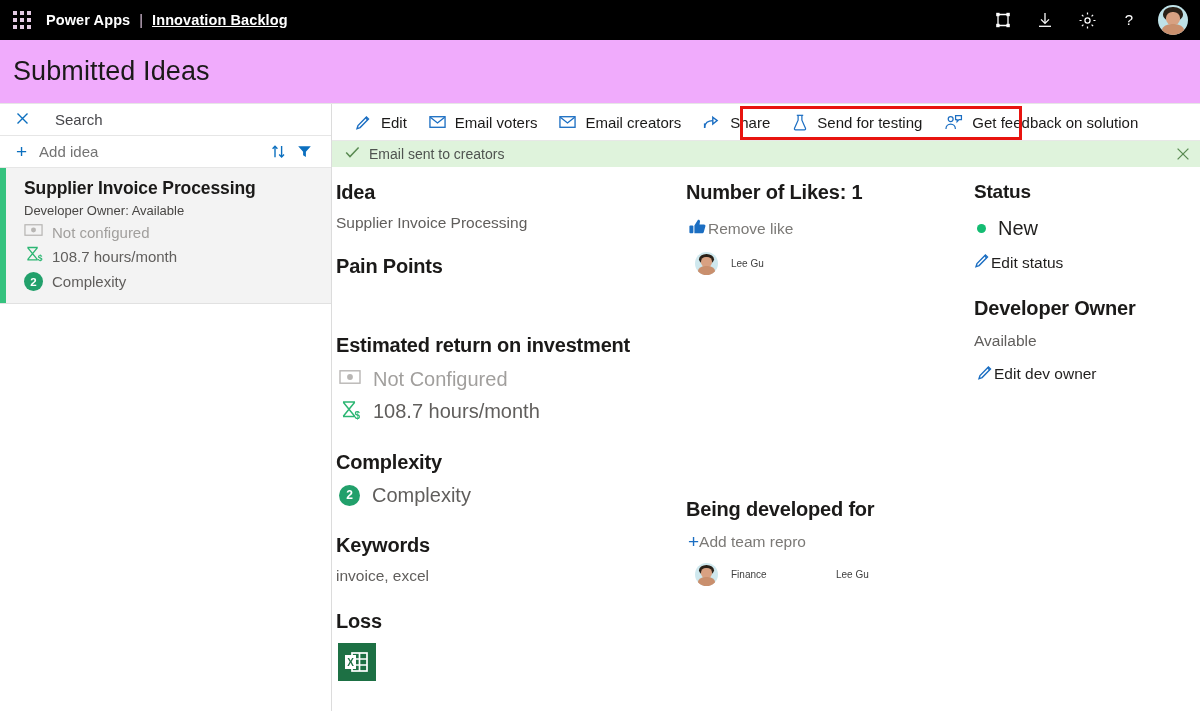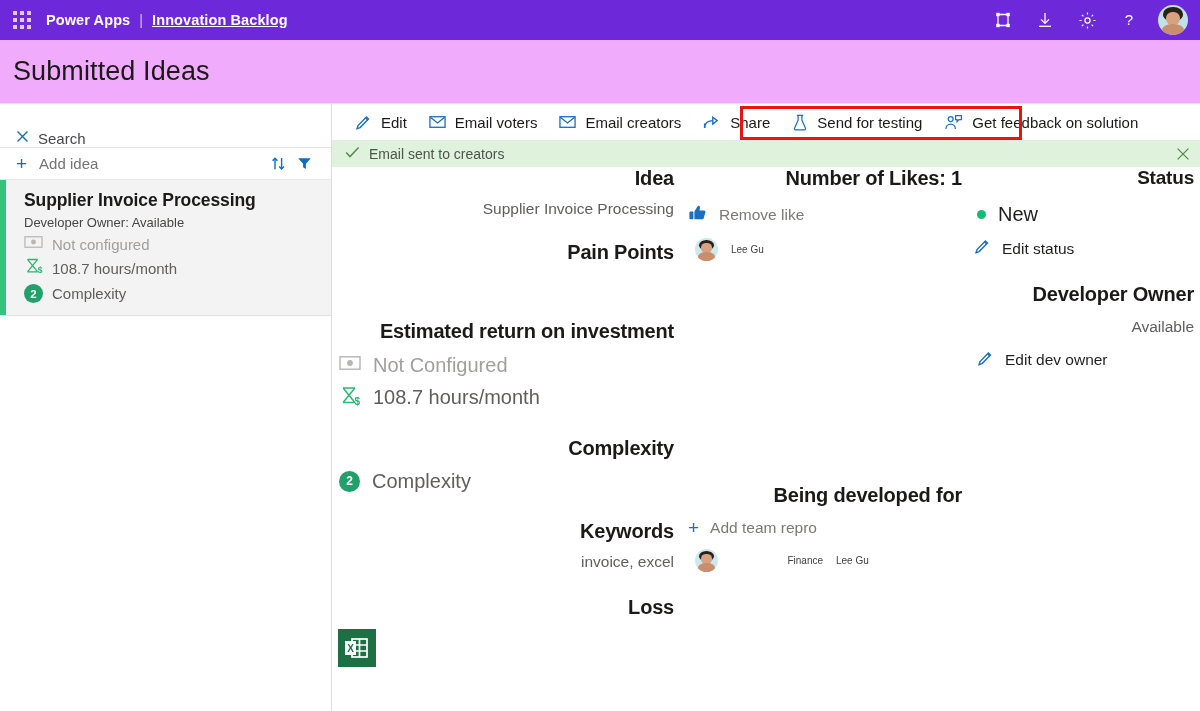--- a/index.html
+++ b/index.html
@@ -8,21 +8,21 @@
     width: 1200px; height: 711px;
     overflow: hidden;
     background: #ffffff;
     font-family: "Liberation Sans", sans-serif;
     color: #201f1e;
   }
 
   
   #topbar {
     height: 40px; width: 100%;
-    background: #6d28d9;
+    background: #000000;
     display: flex; align-items: center;
     color: #ffffff;
   }
   #waffle {
     width: 44px; height: 40px;
     display: flex; align-items: center; justify-content: center;
     cursor: pointer;
   }
   .waffle-grid {
     display: grid;
@@ -69,22 +69,22 @@
     padding-left: 13px; background: #f0abfc;
   }
   #page-title { font-size: 27px; font-weight: 400; color: #1b1a19; letter-spacing: .1px; }
 
   
   #body { display: flex; height: 608px; border-top: 1px solid #e6e6e6; }
 
   
   #left-pane { width: 332px; flex: none; border-right: 1px solid #dcdcdc; background: #ffffff; }
   #search-row {
-    height: 32px; display: flex; align-items: flex-end; gap: 9px;
-    padding: 0 16px; border-bottom: 1px solid #e6e6e6; cursor: text; margin-top: 12px;
+    height: 32px; display: flex; align-items: center; gap: 26px;
+    padding: 0 16px; border-bottom: 1px solid #e6e6e6; cursor: text;
   }
   #search-row .label { font-size: 15px; color: #46464a; }
   #addidea-row {
     height: 32px; display: flex; align-items: center;
     padding: 0 14px 0 16px; border-bottom: 1px solid #e6e6e6;
   }
   #addidea-row .plus { color: #0b6fbf; font-size: 19px; line-height: 1; font-weight: 400; }
   #addidea-row .label { font-size: 15px; color: #737373; margin-left: 12px; cursor: pointer; }
   #addidea-row .spacer { flex: 1; }
   .hdr-icon { width: 26px; display: flex; align-items: center; justify-content: center; cursor: pointer; }
@@ -130,37 +130,37 @@
   
   #notif {
     height: 26px; background: #dff3dc;
     display: flex; align-items: center; gap: 9px;
     padding: 0 10px 0 13px; font-size: 14px; color: #4f5350;
   }
   #notif .msg { flex: 1; }
   #notif .close { cursor: pointer; display: flex; align-items: center; }
 
   
-  #content { flex: 1; display: flex; min-height: 0; text-align: right; }
+  #content { flex: 1; display: flex; padding-top: 14px; min-height: 0; }
   .col { padding: 0 6px; }
   #col-a { width: 348px; flex: none; padding-left: 4px; }
   #col-b { width: 288px; flex: none; }
   #col-c { flex: 1; }
 
   .sec-h {
     font-size: 20px; font-weight: bold; color: #1b1a19;
     letter-spacing: -.2px; margin: 0;
   }
   .sec-h.small { font-size: 19px; }
   .sec-v { font-size: 15.5px; color: #605e5c; line-height: 1.33; }
   .row-ic { display: flex; align-items: center; gap: 12px; }
   .row-ic .txt { font-size: 20px; color: #605e5c; }
   .row-ic .txt.muted { color: #a19f9d; }
   .link-row {
-    display: flex; align-items: center; gap: 11px;
+    display: flex; align-items: center; 
     cursor: pointer; font-size: 15.5px; color: #201f1e;
   }
   .link-row.grey { color: #7b7976; }
 
   
   .tool-icon { width: 38px; height: 38px; display: block; cursor: pointer; }
 
   
   .person { display: flex; align-items: center; gap: 13px; }
   .person .pname { font-size: 10px; color: #404040; }

